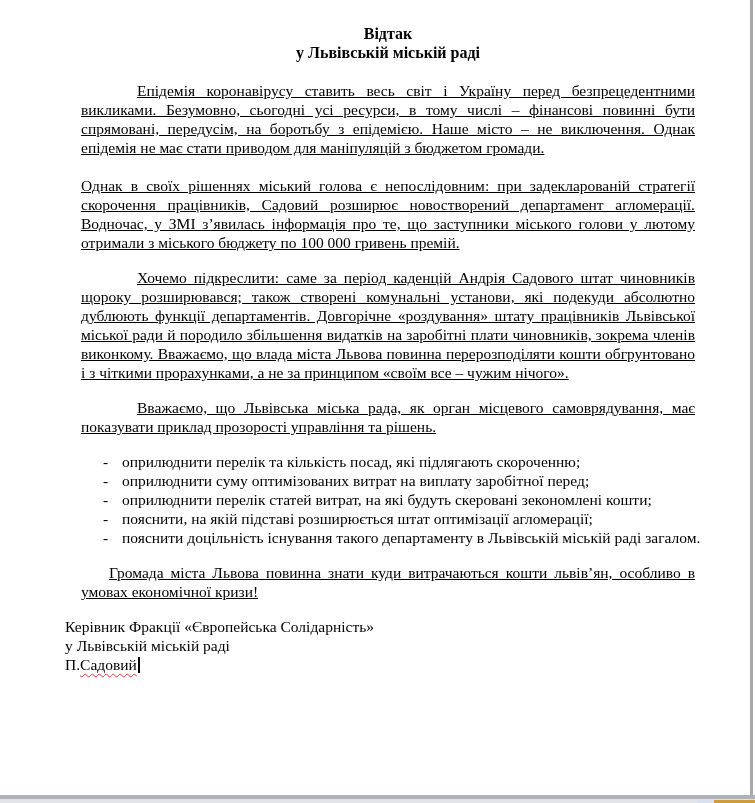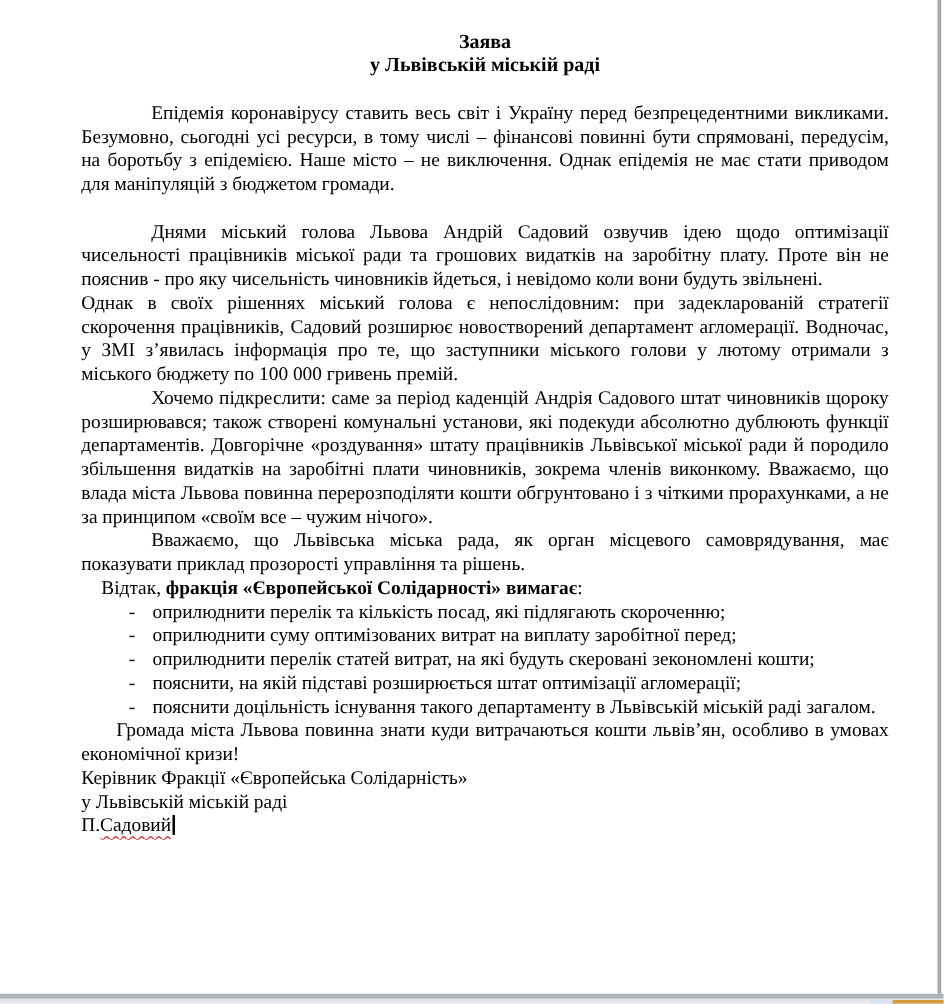--- a/index.html
+++ b/index.html
@@ -23,22 +23,23 @@
     font-size: 15.5px;
     line-height: 19px;
   }
   .title {
     text-align: center;
     font-weight: bold;
     font-size: 16px;
     margin-bottom: 19px;
   }
   .para {
-    margin: 0;
+    margin: 16px;
     text-align: justify;
+    text-decoration: underline;
   }
   .indent { text-indent: 56px; }
   .gap-after { margin-bottom: 19px; }
   .demand-intro {
     text-align: left;
     text-indent: 16px;
   }
   .demand-intro b { font-weight: bold; }
   .demand {
     position: relative;
@@ -102,35 +103,33 @@
     width: 41px; height: 3px;
     background: #cf9c3c;
   }
 </style>
 </head>
 <body>
 
 <div class="page">
 
   <div class="title">
-    <div>Заява</div>
+    <div>Відтак</div>
     <div>у Львівській міській раді</div>
   </div>
 
   <p class="para indent gap-after">Епідемія коронавірусу ставить весь світ і Україну перед безпрецедентними викликами. Безумовно, сьогодні усі ресурси, в тому числі – фінансові повинні бути спрямовані, передусім, на боротьбу з епідемією. Наше місто – не виключення. Однак епідемія не має стати приводом для маніпуляцій з бюджетом громади.</p>
 
-  <p class="para indent">Днями міський голова Львова Андрій Садовий озвучив ідею щодо оптимізації чисельності працівників міської ради та грошових видатків на заробітну плату. Проте він не пояснив - про яку чисельність чиновників йдеться, і невідомо коли вони будуть звільнені.</p>
 
   <p class="para">Однак в своїх рішеннях міський голова є непослідовним: при задекларованій стратегії скорочення працівників, Садовий розширює новостворений департамент агломерації. Водночас, у ЗМІ з’явилась інформація про те, що заступники міського голови у лютому отримали з міського бюджету по 100 000 гривень премій.</p>
 
   <p class="para indent">Хочемо підкреслити: саме за період каденцій Андрія Садового штат чиновників щороку розширювався; також створені комунальні установи, які подекуди абсолютно дублюють функції департаментів. Довгорічне «роздування» штату працівників Львівської міської ради й породило збільшення видатків на заробітні плати чиновників, зокрема членів виконкому. Вважаємо, що влада міста Львова повинна перерозподіляти кошти обгрунтовано і з чіткими прорахунками, а не за принципом «своїм все – чужим нічого».</p>
 
   <p class="para indent">Вважаємо, що Львівська міська рада, як орган місцевого самоврядування, має показувати приклад прозорості управління та рішень.</p>
 
-  <p class="para demand-intro"><span>Відтак, </span><b>фракція «Європейської Солідарності» вимагає</b><span>:</span></p>
 
   <div class="demand">
     <span class="dash">-</span><span>оприлюднити перелік та кількість посад, які підлягають скороченню;</span>
   </div>
   <div class="demand">
     <span class="dash">-</span><span>оприлюднити суму оптимізованих витрат на виплату заробітної перед;</span>
   </div>
   <div class="demand">
     <span class="dash">-</span><span>оприлюднити перелік статей витрат, на які будуть скеровані зекономлені кошти;</span>
   </div>

